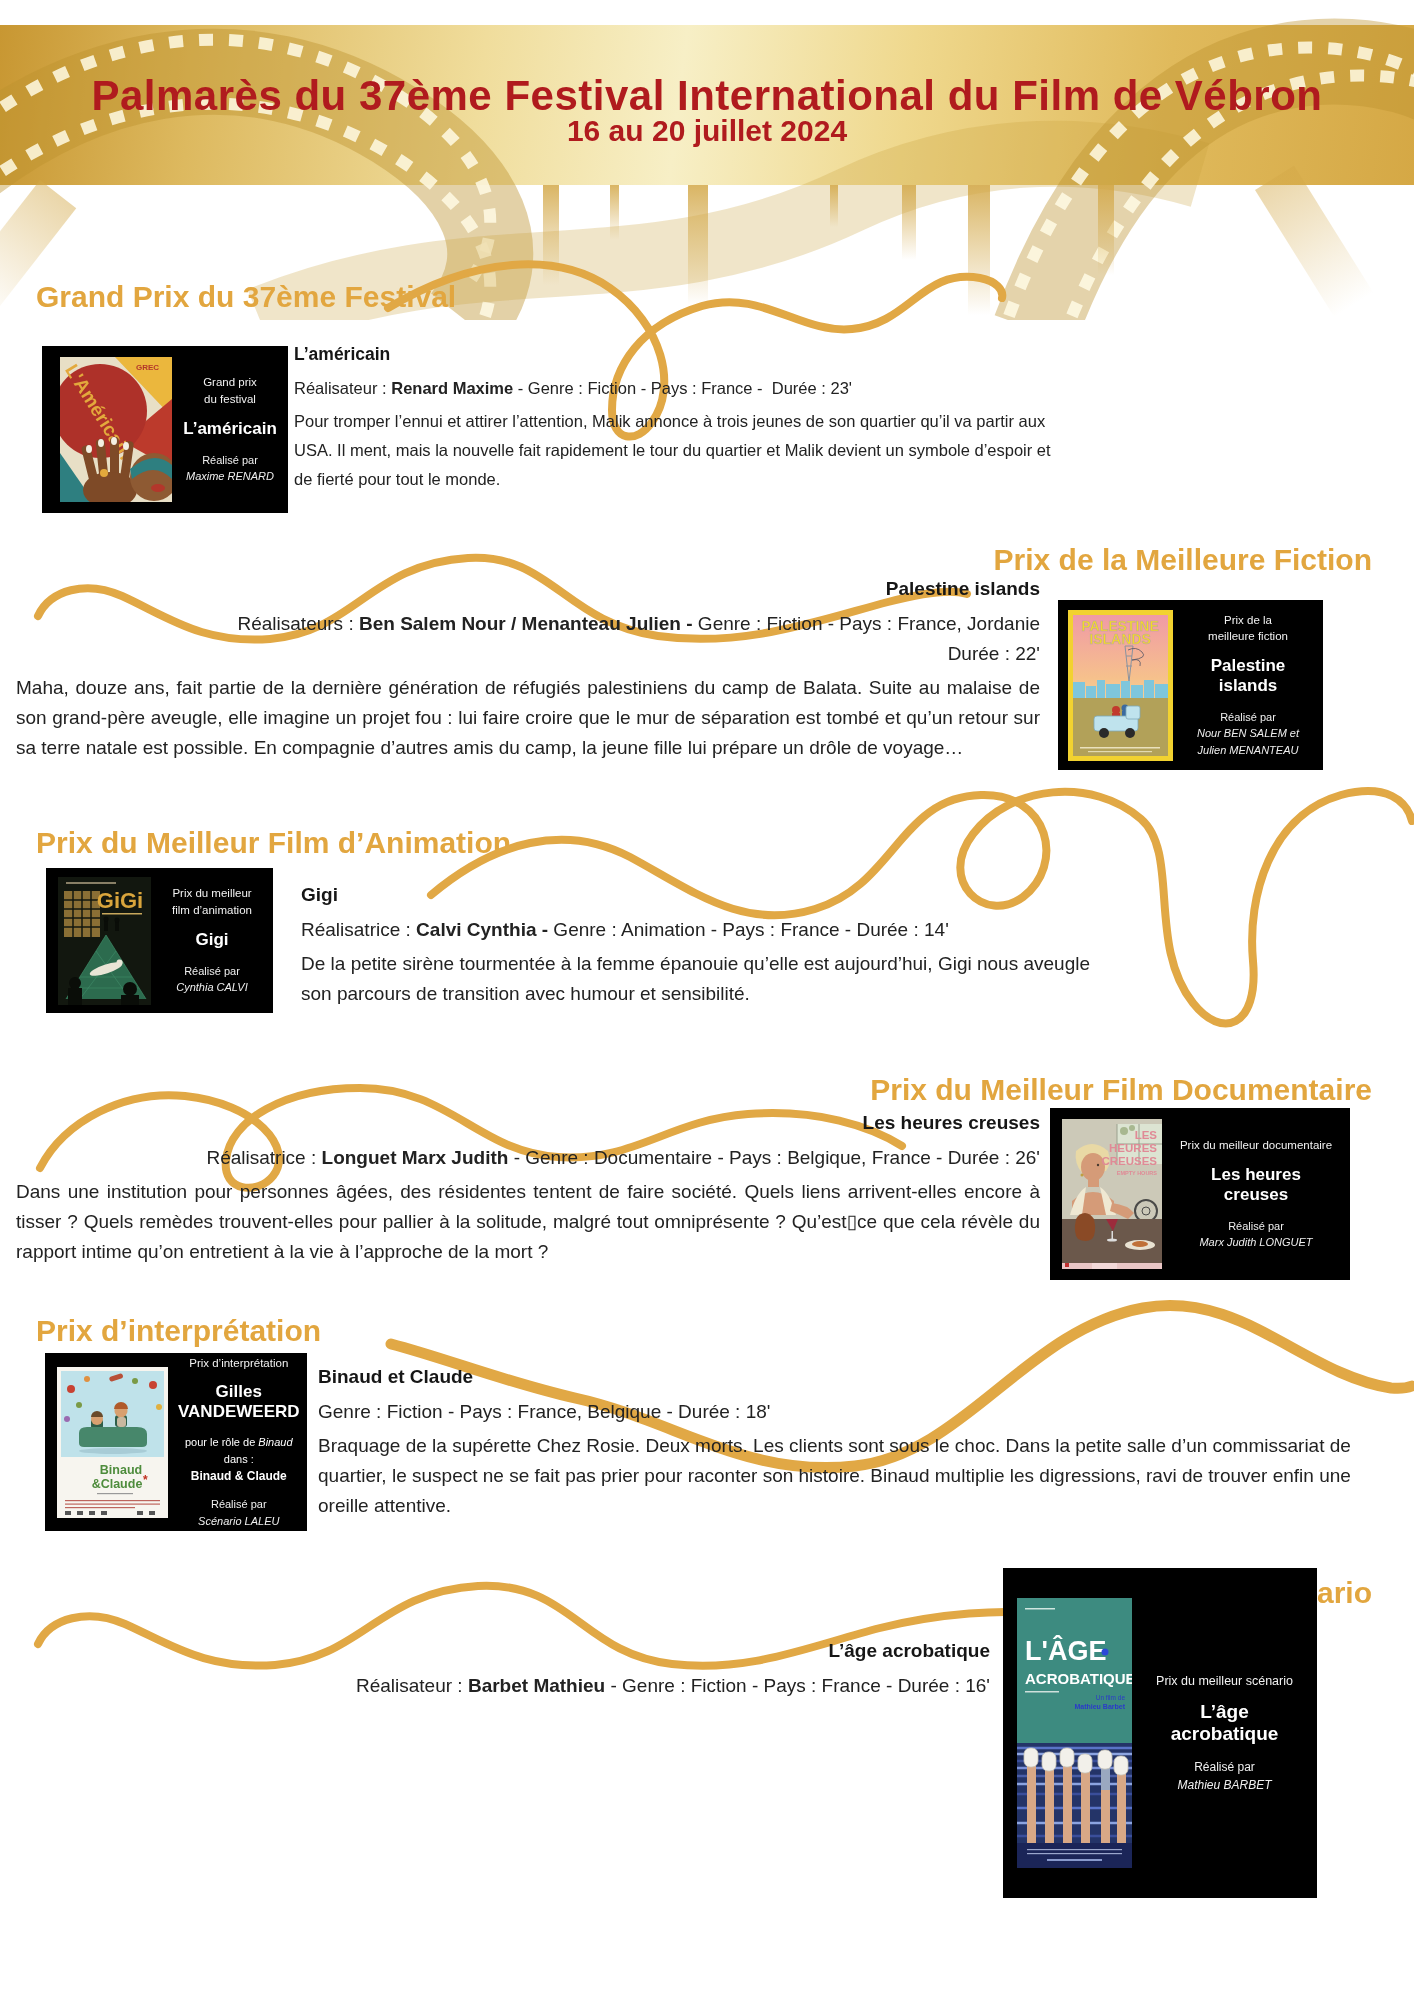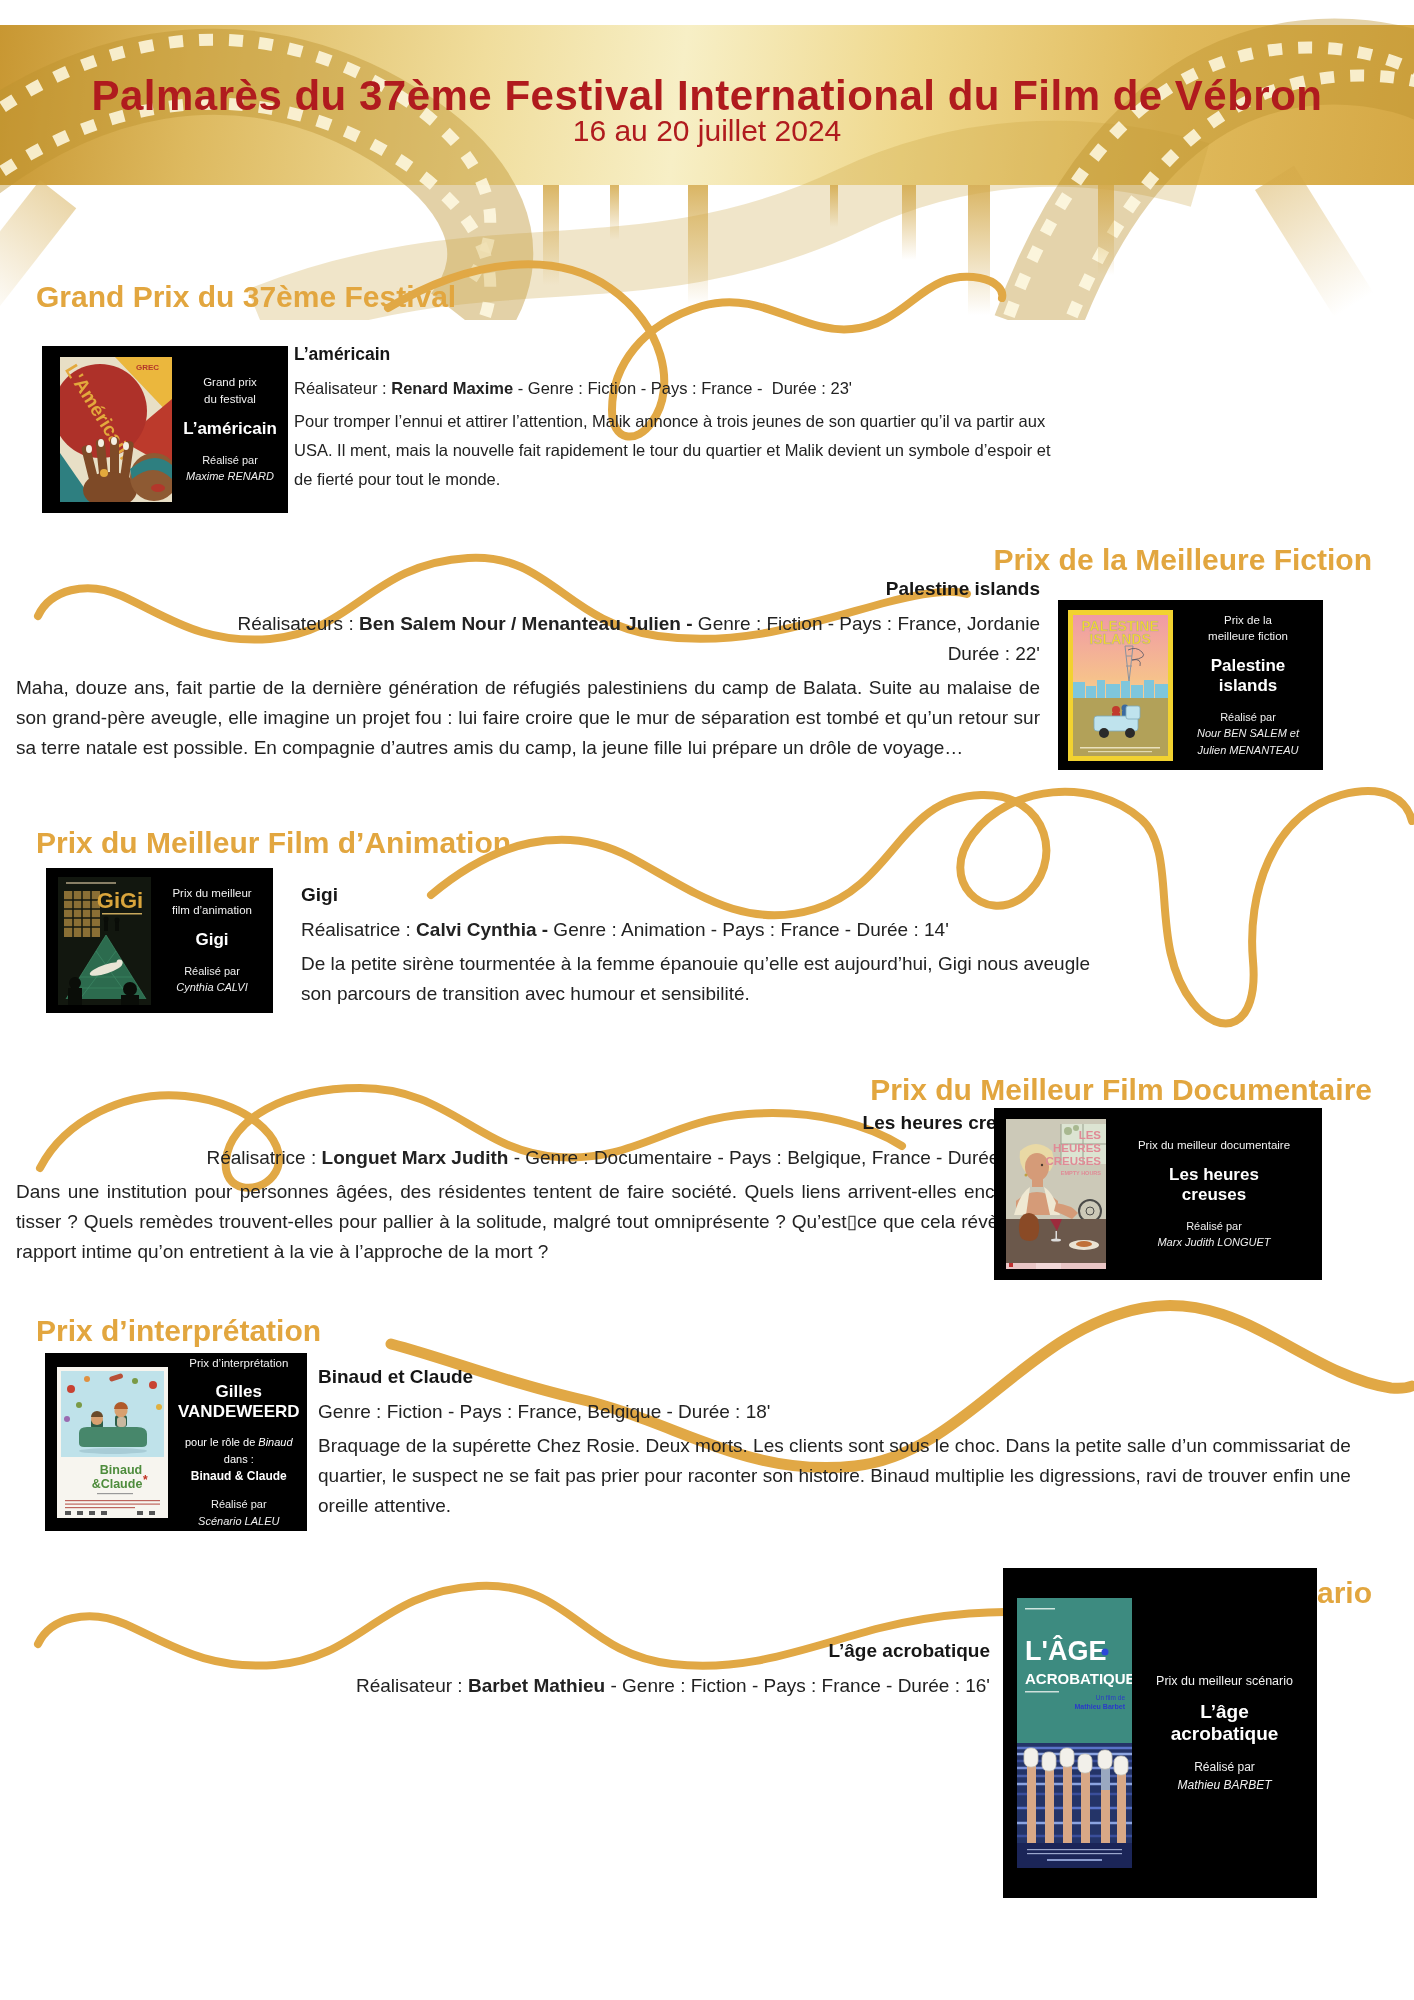--- a/index.html
+++ b/index.html
@@ -7,21 +7,21 @@
         font-family:"Liberation Sans",sans-serif;color:#222;}
   .abs{position:absolute;}
 
   
   .band{position:absolute;left:0;top:25px;width:1414px;height:160px;
         background:linear-gradient(97deg,#c89732 0%,#ddb95f 14%,#f0dd9c 34%,#f7efc6 48%,#efd88d 64%,#e0ba5c 82%,#d5a845 100%);}
   .hdr-svg{position:absolute;left:0;top:0;width:1414px;height:320px;pointer-events:none;}
   .title{position:absolute;left:0;top:64px;width:1414px;text-align:center;
          color:#b01b1e;font-size:42px;font-weight:700;letter-spacing:.5px;margin-top:8px;}
   .subtitle{position:absolute;left:0;top:114px;width:1414px;text-align:center;
-            color:#b01b1e;font-size:30px;font-weight:400;}
+            color:#b01b1e;font-size:30px;font-weight:700;}
 
   
   h2{margin:0;font-size:30px;font-weight:700;color:#e2a63f;white-space:nowrap;}
   .h-right{text-align:right;}
   .squig{fill:none;stroke:#e1a845;stroke-width:8;stroke-linecap:round;}
   .squig-thick{stroke-width:11;}
 
   
   .film-title{font-size:19px;font-weight:700;color:#161616;margin:0 0 9px 0;}
   .meta{font-size:19px;line-height:30px;margin:0;white-space:pre-wrap;}
@@ -267,21 +267,21 @@
       <path class="squig" d="M 10 118 C 35 70, 95 40, 155 46 C 225 53, 265 98, 243 126 C 228 145, 192 142, 196 110 C 200 70, 255 38, 330 38 C 420 38, 448 102, 528 107 C 606 112, 638 70, 718 64 C 788 59, 840 76, 872 96"></path>
     </svg>
     <h2 class="h-right abs" style="right:42px;top:1073px">Prix du Meilleur Film Documentaire</h2>
 
     <div class="abs" style="left:16px;top:1112px;width:1024px">
       <div class="film-title ral">Les heures creuses</div>
       <div class="meta ral"><span>Réalisatrice : </span><b>Longuet Marx Judith</b><span> - Genre : Documentaire - Pays : Belgique, France - Durée : 26'</span></div>
       <p class="syn just">Dans une institution pour personnes âgées, des résidentes tentent de faire société. Quels liens arrivent-elles encore à tisser ? Quels remèdes trouvent-elles pour pallier à la solitude, malgré tout omniprésente ? Qu’est▯ce que cela révèle du rapport intime qu’on entretient à la vie à l’approche de la mort ?</p>
     </div>
 
-    <div class="card" style="left:994px;top:1108px;width:328px;height:172px">
+    <div class="card" style="left:1050px;top:1108px;width:300px;height:172px">
       <svg class="poster" width="100" height="150" viewBox="0 0 100 150" style="margin-left:12px">
         <rect width="100" height="150" fill="#ccc9b8"></rect>
         <rect x="55" y="5" width="45" height="40" fill="#dce4d2"></rect>
         <path d="M55 5 V45 M77 5 V45 M55 25 H100" stroke="#9aa08e" stroke-width="1" fill="none"></path>
         <circle cx="62" cy="12" r="4" fill="#a8b890"></circle>
           <circle cx="70" cy="9" r="3" fill="#a8b890"></circle>
         <path d="M14 32 Q30 18 46 32 Q50 44 44 52 L20 54 Q12 44 14 32 Z" fill="#e9d9a5"></path>
         <ellipse cx="31" cy="48" rx="12" ry="14" fill="#d59b78"></ellipse>
         <circle cx="36" cy="46" r="1.2" fill="#4a3a30"></circle>
         <circle cx="20" cy="56" r="1.5" fill="#c0a040"></circle>

